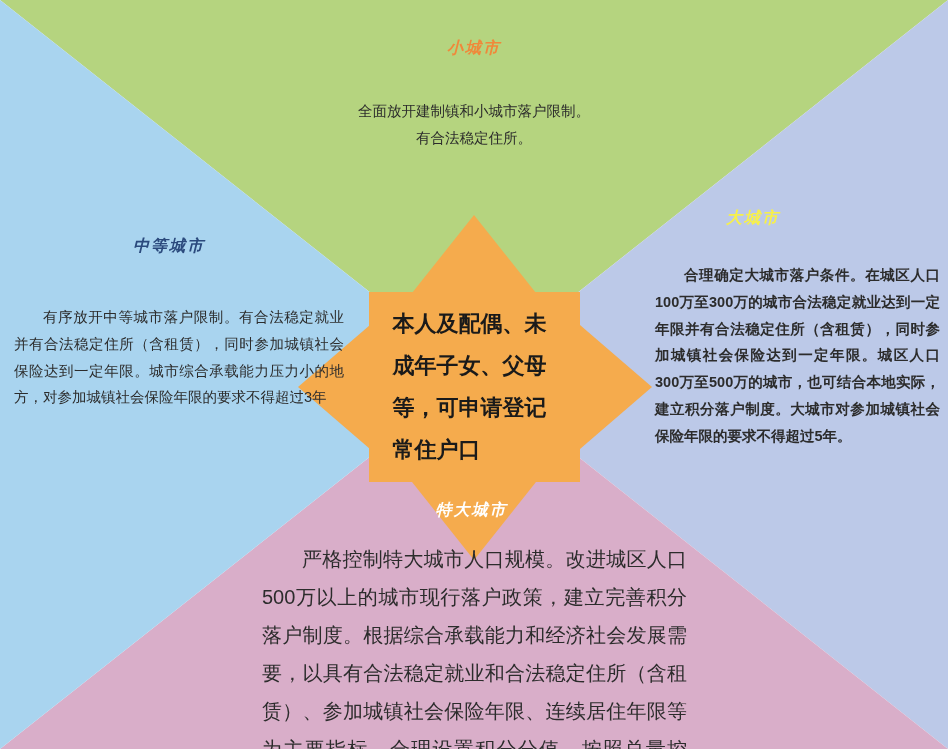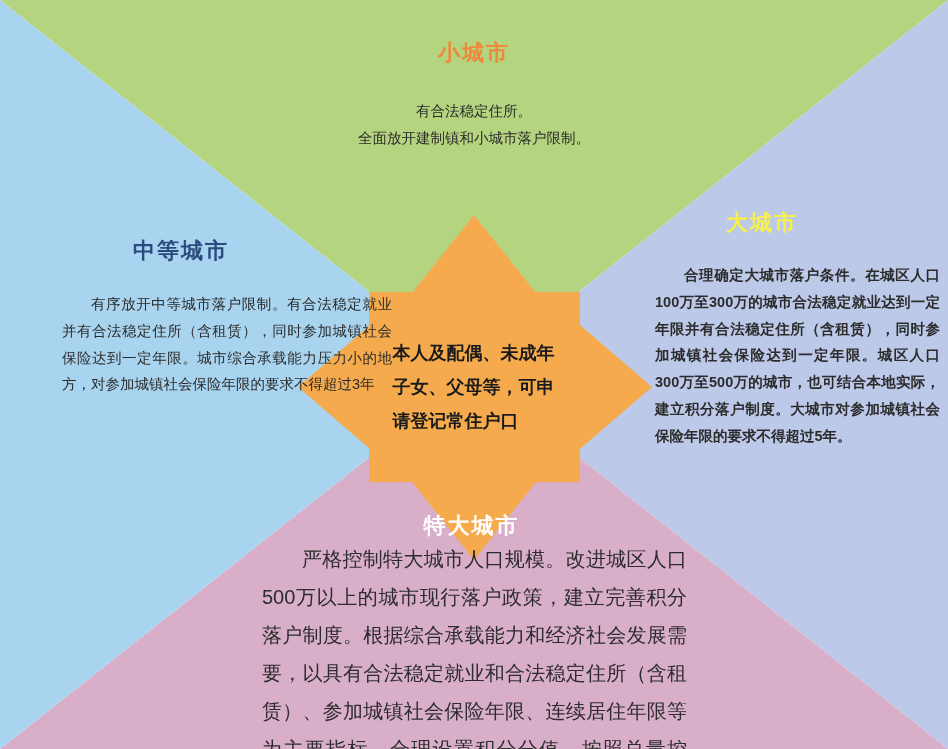--- a/index.html
+++ b/index.html
@@ -22,24 +22,25 @@
   .quad-svg {
     position: absolute;
     left: 0;
     top: 0;
     width: 948px;
     height: 749px;
   }
   
   .title {
     position: absolute;
-    font-size: 22px;
+    font-size: 16px;
     font-weight: bold;
     letter-spacing: 2px;
     white-space: nowrap;
+    font-style: italic;
   }
   #title-top {
     top: 38px;
     left: 0;
     width: 948px;
     text-align: center;
     color: #f0883a;
   }
   #title-left {
     top: 236px;
@@ -52,42 +53,40 @@
     left: 726px;
     color: #f7f04a;
     text-align: center;
   }
   #title-bottom {
     top: 500px;
     left: 0;
     width: 943px;
     text-align: center;
     color: #ffffff;
-    margin-top: 11px;
   }
   
   .body-text {
     position: absolute;
     font-size: 14.5px;
     line-height: 1.85;
     color: #2c2c2c;
   }
   #text-top {
     top: 98px;
     left: 0;
     width: 948px;
     text-align: center;
   }
   #text-left {
-    top: 291px;
+    top: 304px;
     left: 14px;
     width: 330px;
     text-align: justify;
     text-indent: 2em;
-    margin-left: 48px;
   }
   #text-right {
     top: 262px;
     left: 655px;
     width: 285px;
     text-align: justify;
     text-indent: 2em;
     font-weight: bold;
   }
   #text-bottom {
@@ -106,21 +105,21 @@
     top: 292px;
     width: 211px;
     height: 190px;
     background: #f5ab4d;
     display: flex;
     align-items: center;
     justify-content: center;
   }
   #center-text {
     width: 164px;
-    font-size: 18px;
+    font-size: 22px;
     font-weight: bold;
     line-height: 1.9;
     color: #1a1a1a;
     text-align: left;
   }
   .arrow {
     position: absolute;
     width: 0;
     height: 0;
   }
@@ -169,22 +168,22 @@
   <div class="arrow" id="arrow-down"></div>
   <div class="arrow" id="arrow-left"></div>
   <div class="arrow" id="arrow-right"></div>
 
   <div id="center-box">
     <div id="center-text">本人及配偶、未成年子女、父母等，可申请登记常住户口</div>
   </div>
 
   <div class="title" id="title-top">小城市</div>
   <div class="body-text" id="text-top">
+    <div>全面放开建制镇和小城市落户限制。</div>
     <div>有合法稳定住所。</div>
-    <div>全面放开建制镇和小城市落户限制。</div>
   </div>
 
   <div class="title" id="title-left">中等城市</div>
   <div class="body-text" id="text-left">有序放开中等城市落户限制。有合法稳定就业并有合法稳定住所（含租赁），同时参加城镇社会保险达到一定年限。城市综合承载能力压力小的地方，对参加城镇社会保险年限的要求不得超过3年</div>
 
   <div class="title" id="title-right">大城市</div>
   <div class="body-text" id="text-right">合理确定大城市落户条件。在城区人口100万至300万的城市合法稳定就业达到一定年限并有合法稳定住所（含租赁），同时参加城镇社会保险达到一定年限。城区人口300万至500万的城市，也可结合本地实际，建立积分落户制度。大城市对参加城镇社会保险年限的要求不得超过5年。</div>
 
   <div class="title" id="title-bottom">特大城市</div>
   <div class="body-text" id="text-bottom">严格控制特大城市人口规模。改进城区人口500万以上的城市现行落户政策，建立完善积分落户制度。根据综合承载能力和经济社会发展需要，以具有合法稳定就业和合法稳定住所（含租赁）、参加城镇社会保险年限、连续居住年限等为主要指标，合理设置积分分值。按照总量控制、公开透明、有序办理、公平公正的原则，达到规定分值的流动人口本人及其共同居住生活的配偶、未成年子女、父母等，可以在当地申请登记常住户口。</div>

